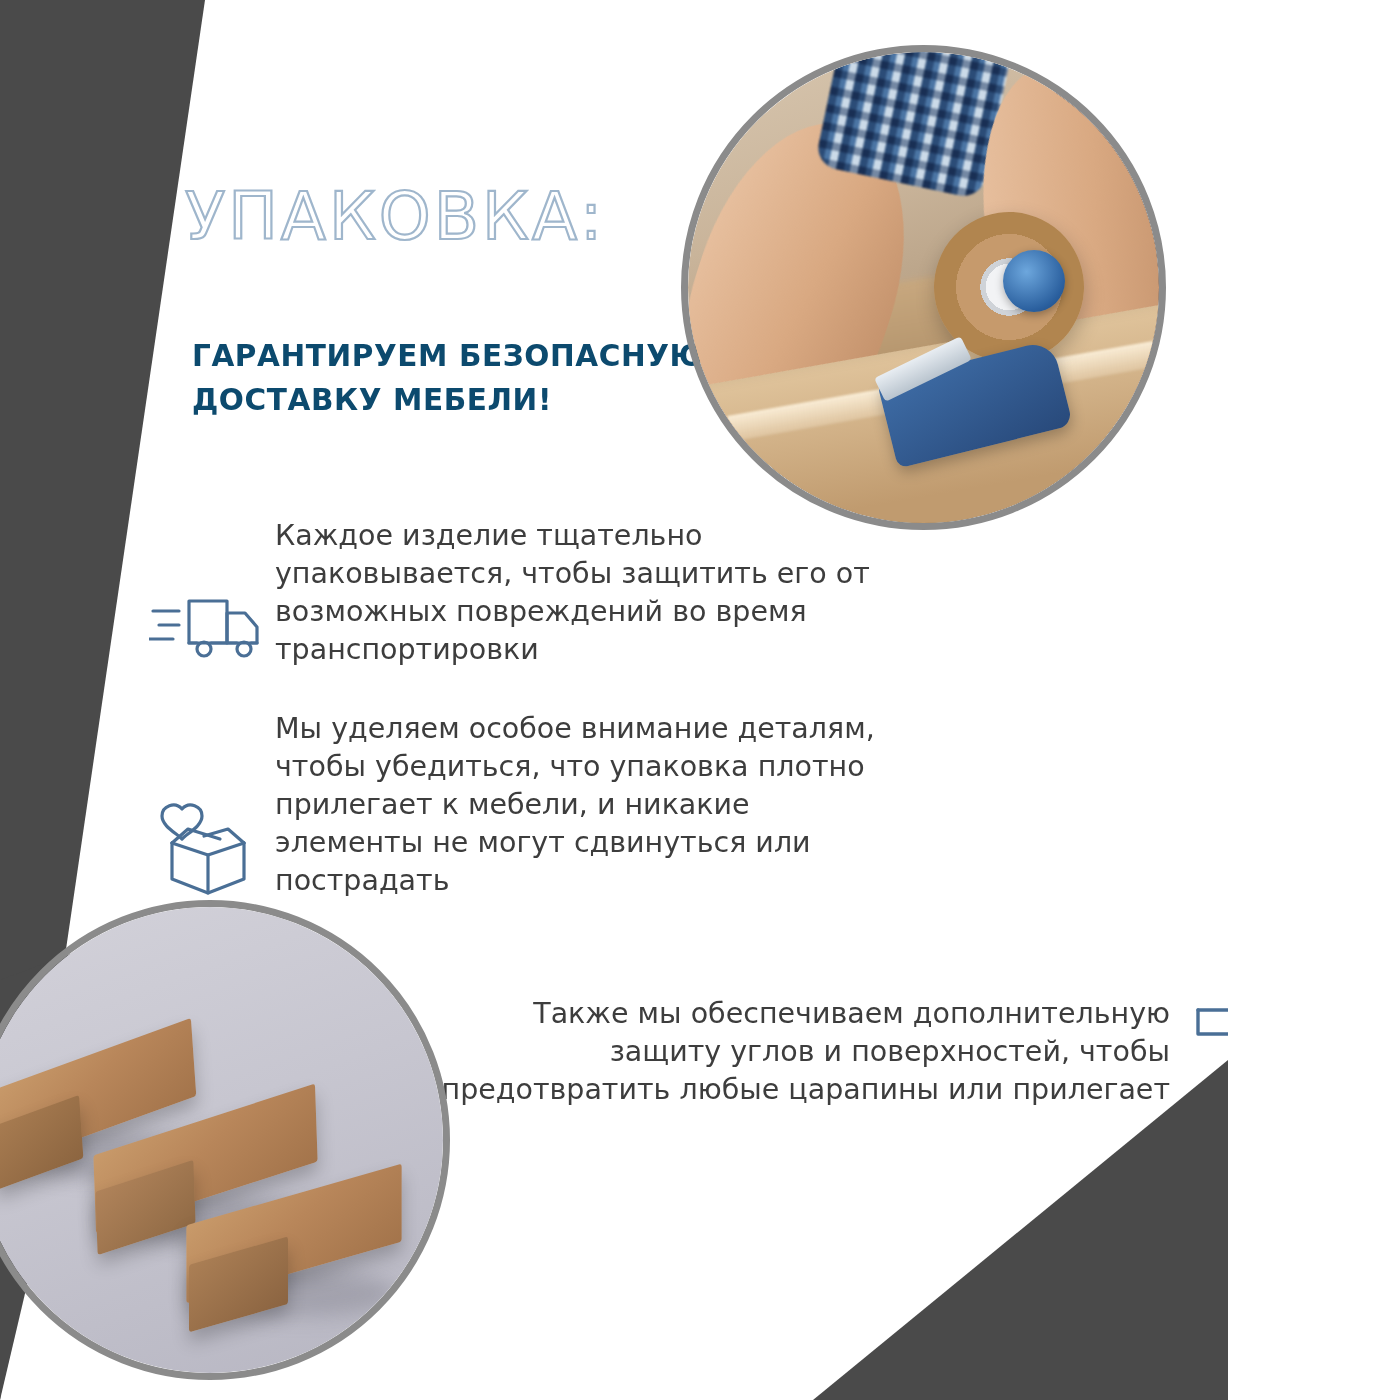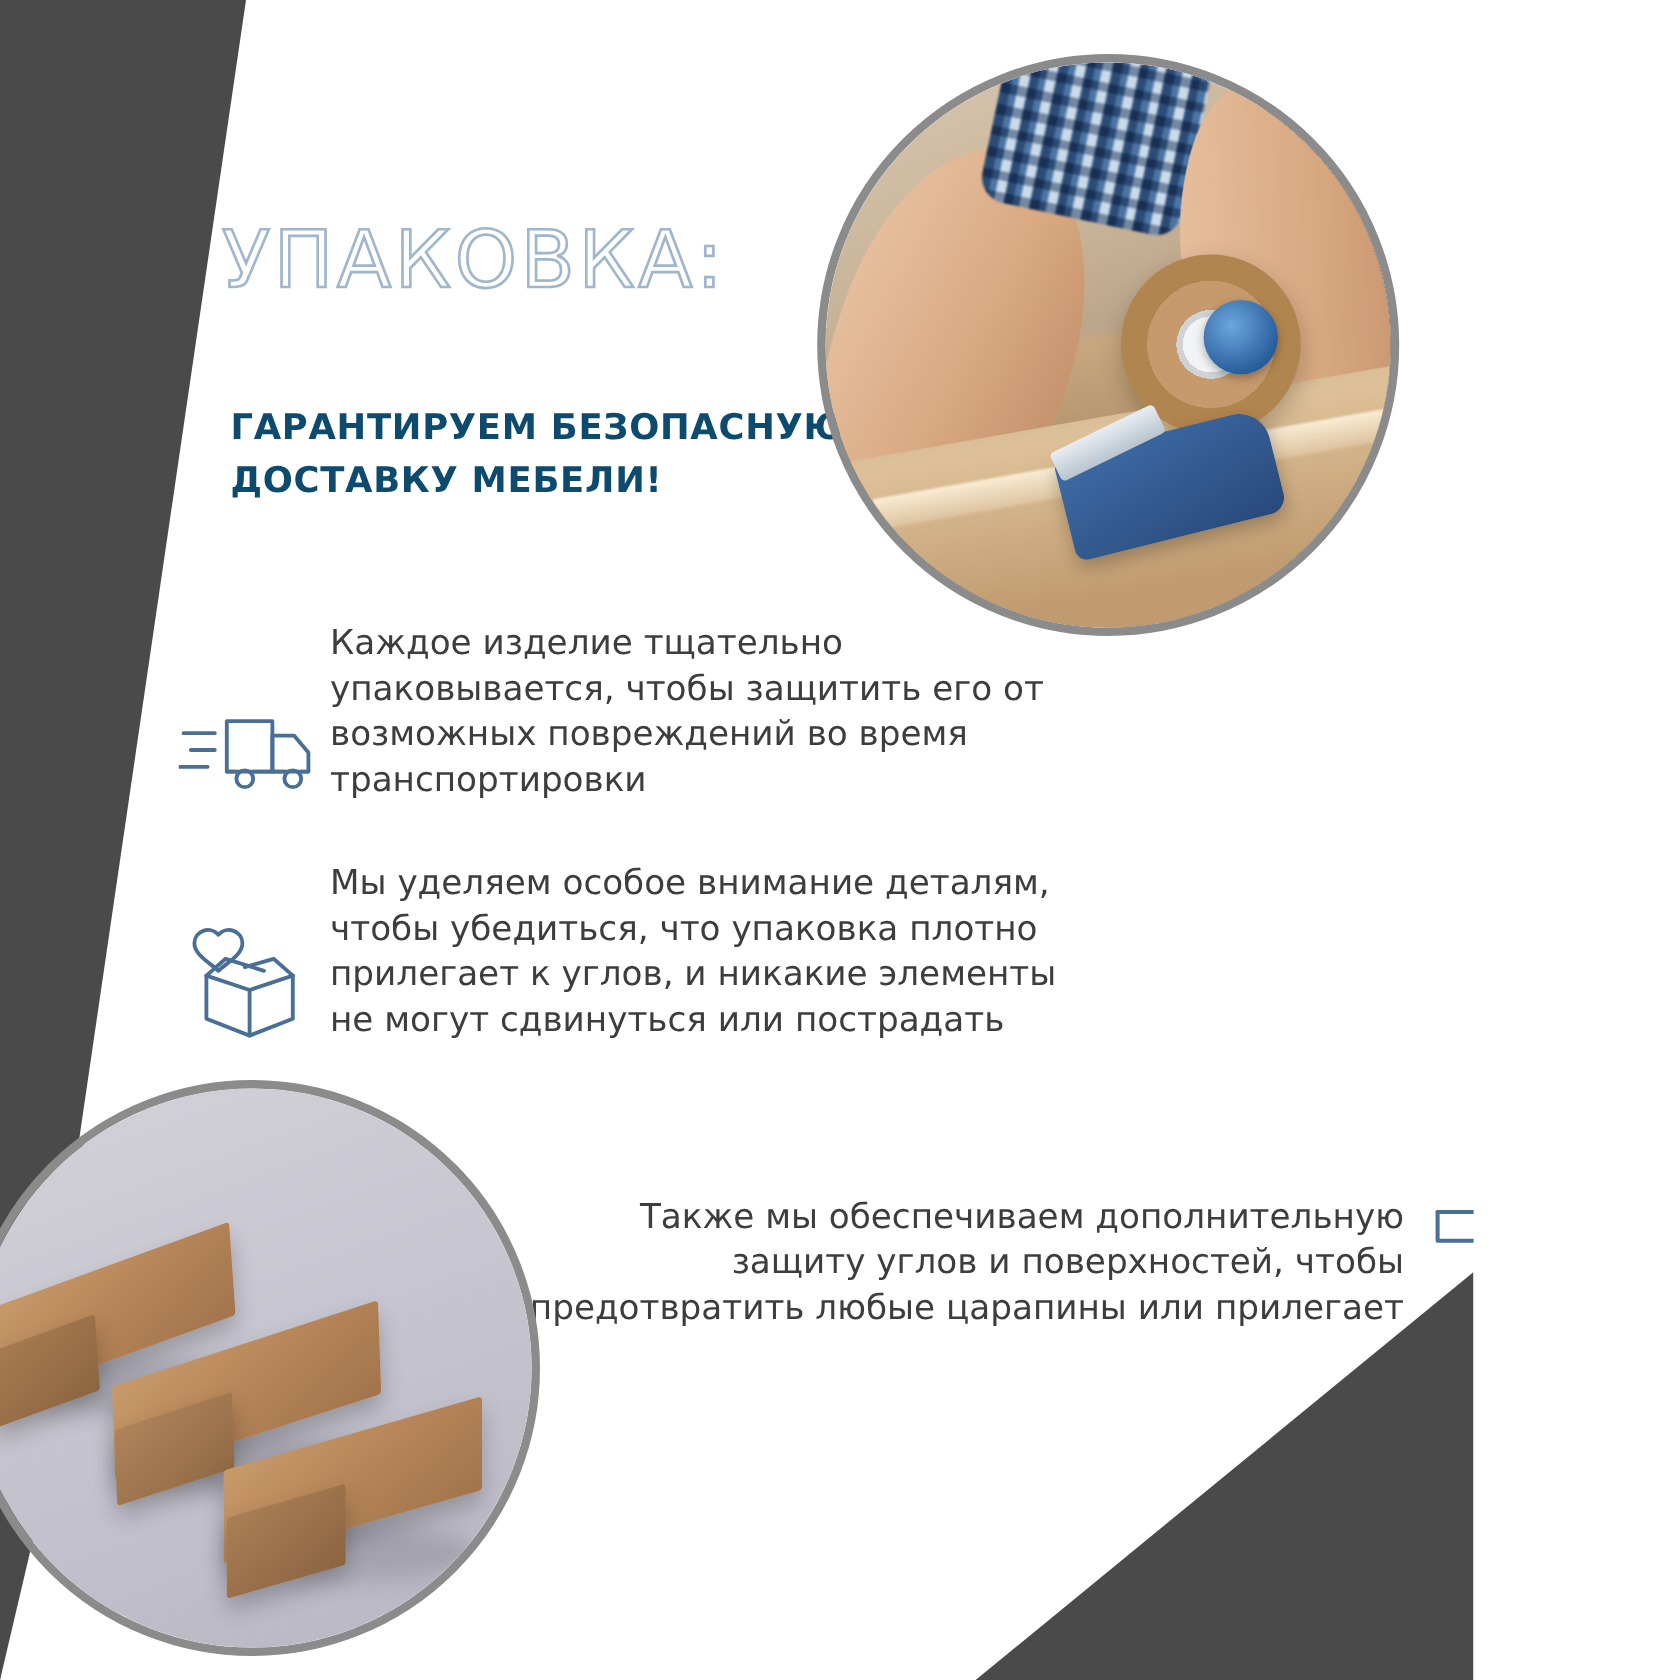--- a/index.html
+++ b/index.html
@@ -350,21 +350,21 @@
     <div class="icon-wrap">
       <svg width="112" height="104" viewBox="0 0 112 104" fill="none" stroke="#4a6f96" stroke-width="3.2" stroke-linecap="round" stroke-linejoin="round">
         <path d="M30 14 c-7 -8 -20 -3 -20 7 c0 10 14 17 20 23 c6 -6 20 -13 20 -23 c0 -10 -13 -15 -20 -7 Z"></path>
         <path d="M20 48 L56 60 L92 48"></path>
         <path d="M20 48 L20 84 L56 98 L92 84 L92 48"></path>
         <path d="M56 60 L56 98"></path>
         <path d="M20 48 L36 34 L68 44"></path>
         <path d="M92 48 L76 34 L52 41"></path>
       </svg>
     </div>
-    <div class="feat-text">Мы уделяем особое внимание деталям, чтобы убедиться, что упаковка плотно прилегает к углов, и никакие элементы не могут сдвинуться или пострадать</div>
+    <div class="feat-text">Мы уделяем особое внимание деталям, чтобы убедиться, что упаковка плотно прилегает к мебели, и никакие элементы не могут сдвинуться или пострадать</div>
   </div>
 
   <div class="bottom-block">Также  мы обеспечиваем дополнительную защиту углов и поверхностей, чтобы предотвратить любые царапины или прилегает</div>
   <div class="corner-icon">
     <svg width="100" height="120" viewBox="0 0 100 120" fill="none" stroke="#4a6f96" stroke-width="3.4" stroke-linecap="round" stroke-linejoin="round">
       <path d="M8 10 H74 a18 18 0 0 1 18 18 V112"></path>
       <path d="M8 10 V34 H62 a8 8 0 0 1 8 8 V112"></path>
       <path d="M70 112 H92"></path>
     </svg>
   </div>

